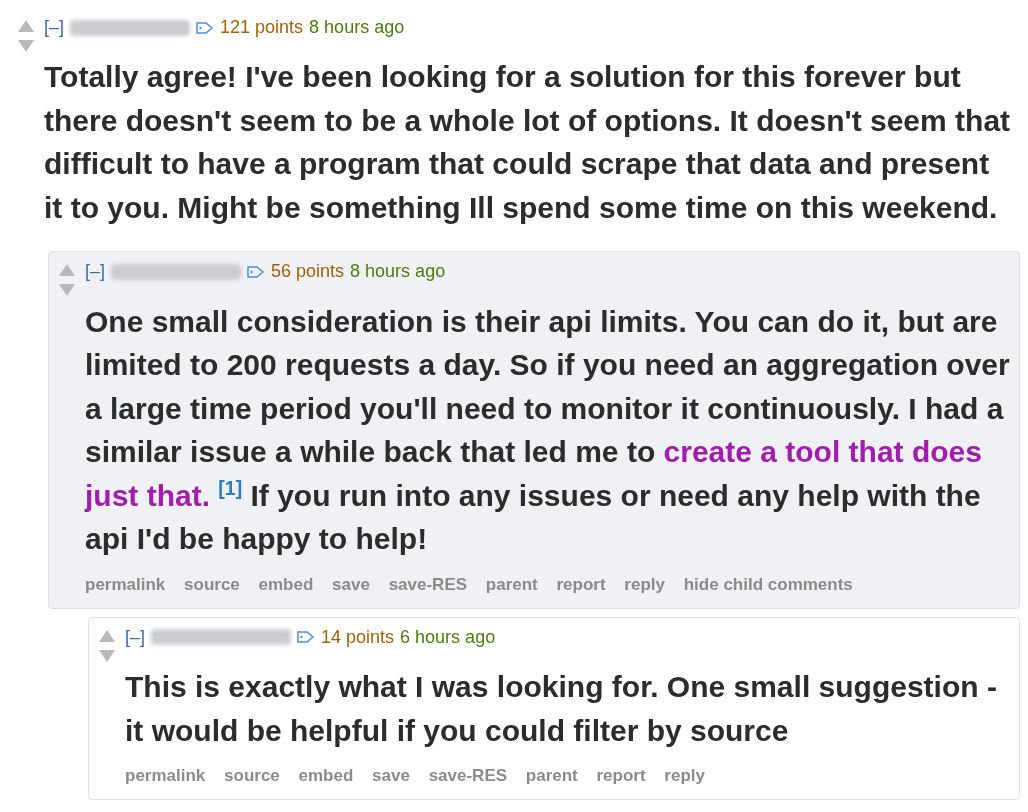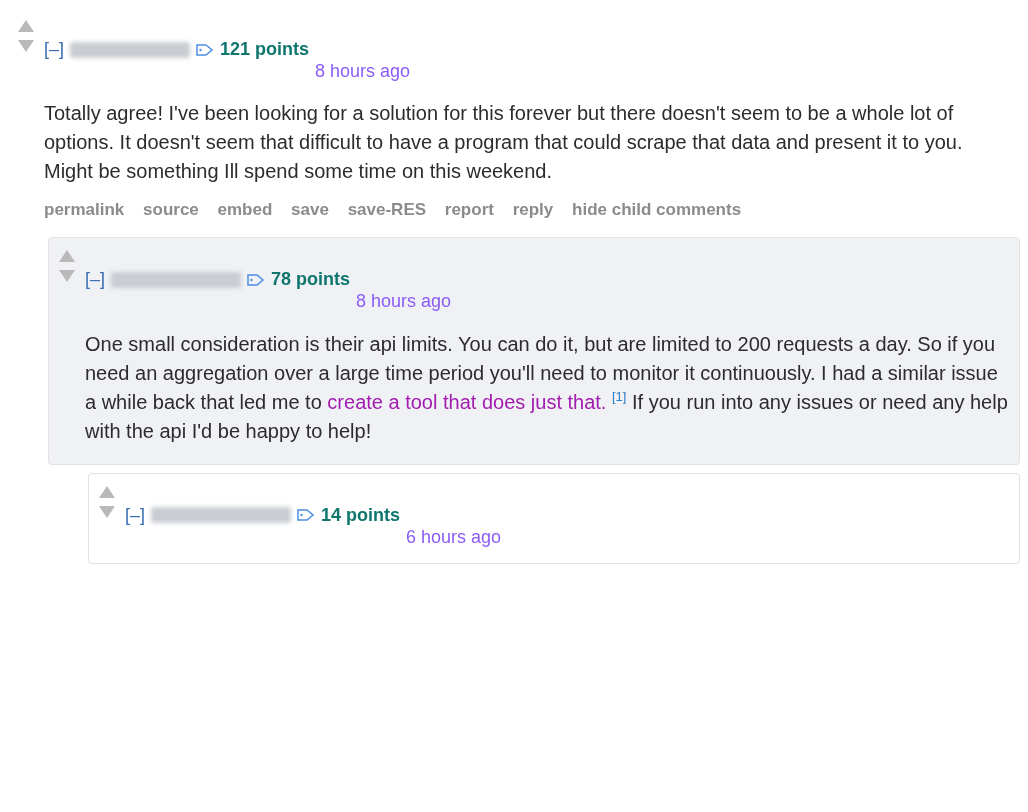--- a/index.html
+++ b/index.html
@@ -62,33 +62,33 @@
     border-radius: 3px;
     background: #c9cdd1;
     filter: blur(2px);
   }
   .tag-icon {
     display: inline-flex;
     align-items: center;
   }
   .tag-icon svg { fill: none; stroke: #4e8de4; stroke-width: 1.5; }
   .points {
-    font-weight: bold;
-    color: #0f766e;
+    font-weight: normal;
+    color: #a16207;
     text-align: right;
   }
   .age {
-    color: #8b5cf6;
-    margin-top: 44px;
+    color: #4d7c0f;
   }
   .body-text {
-    font-size: 20px;
+    font-size: 30px;
     line-height: 1.45;
     color: #2c2c2c;
     margin: 16px 0 10px 0;
+    font-weight: bold;
   }
   .body-text a.inline-link {
     color: #a21caf;
     text-decoration: none;
   }
   .body-text sup { font-size: 0.65em; color: #2a7dc1; }
   .actions {
     font-size: 17px;
     font-weight: bold;
     color: #8b8b8b;
@@ -125,30 +125,20 @@
       <span class="tag-icon">
         <svg width="18" height="16" viewBox="0 0 18 16">
             <path d="M1 3 H10 L16 8 L10 13 H1 Z"></path>
             <circle cx="4.5" cy="8" r="1.2" fill="#4e8de4" stroke="none"></circle>
           </svg>
       </span>
       <span class="points">121 points</span>
       <span class="age">8 hours ago</span>
     </div>
     <div class="body-text">Totally agree! I've been looking for a solution for this forever but there doesn't seem to be a whole lot of options. It doesn't seem that difficult to have a program that could scrape that data and present it to you. Might be something Ill spend some time on this weekend.</div>
-    <div class="actions">
-      <a>permalink</a>
-      <a>source</a>
-      <a>embed</a>
-      <a>save</a>
-      <a>save-RES</a>
-      <a>report</a>
-      <a>reply</a>
-      <a>hide child comments</a>
-    </div>
   </div>
 </div>
 
 <div class="comment nested highlighted">
   <div class="vote-col">
     <span class="arrow">
       <svg width="20" height="16" viewBox="0 0 20 16">
           <path d="M10 2 L18 14 L2 14 Z"></path>
         </svg>
     </span>
@@ -161,25 +151,36 @@
   <div class="content-col">
     <div class="meta">
       <span class="collapse-toggle">[–]</span>
       <span class="author-blur" style="width:130px"></span>
       <span class="tag-icon">
         <svg width="18" height="16" viewBox="0 0 18 16">
             <path d="M1 3 H10 L16 8 L10 13 H1 Z"></path>
             <circle cx="4.5" cy="8" r="1.2" fill="#4e8de4" stroke="none"></circle>
           </svg>
       </span>
-      <span class="points">78 points</span>
+      <span class="points">56 points</span>
       <span class="age">8 hours ago</span>
     </div>
     <div class="body-text">
       <span>One small consideration is their api limits. You can do it, but are limited to 200 requests a day. So if you need an aggregation over a large time period you'll need to monitor it continuously. I had a similar issue a while back that led me to </span><a class="inline-link">create a tool that does just that.</a> <sup>[1]</sup><span> If you run into any issues or need any help with the api I'd be happy to help!</span>
+    </div>
+    <div class="actions">
+      <a>permalink</a>
+      <a>source</a>
+      <a>embed</a>
+      <a>save</a>
+      <a>save-RES</a>
+      <a>parent</a>
+      <a>report</a>
+      <a>reply</a>
+      <a>hide child comments</a>
     </div>
   </div>
 </div>
 
 <div style="margin-left:40px;">
   <div class="comment nested">
     <div class="vote-col">
       <span class="arrow">
         <svg width="20" height="16" viewBox="0 0 20 16">
             <path d="M10 2 L18 14 L2 14 Z"></path>
@@ -197,15 +198,26 @@
         <span class="author-blur" style="width:140px"></span>
         <span class="tag-icon">
           <svg width="18" height="16" viewBox="0 0 18 16">
               <path d="M1 3 H10 L16 8 L10 13 H1 Z"></path>
               <circle cx="4.5" cy="8" r="1.2" fill="#4e8de4" stroke="none"></circle>
             </svg>
         </span>
         <span class="points">14 points</span>
         <span class="age">6 hours ago</span>
       </div>
+      <div class="body-text">This is exactly what I was looking for. One small suggestion - it would be helpful if you could filter by source</div>
+      <div class="actions">
+        <a>permalink</a>
+        <a>source</a>
+        <a>embed</a>
+        <a>save</a>
+        <a>save-RES</a>
+        <a>parent</a>
+        <a>report</a>
+        <a>reply</a>
+      </div>
     </div>
   </div>
 </div>
 
 </body></html>

